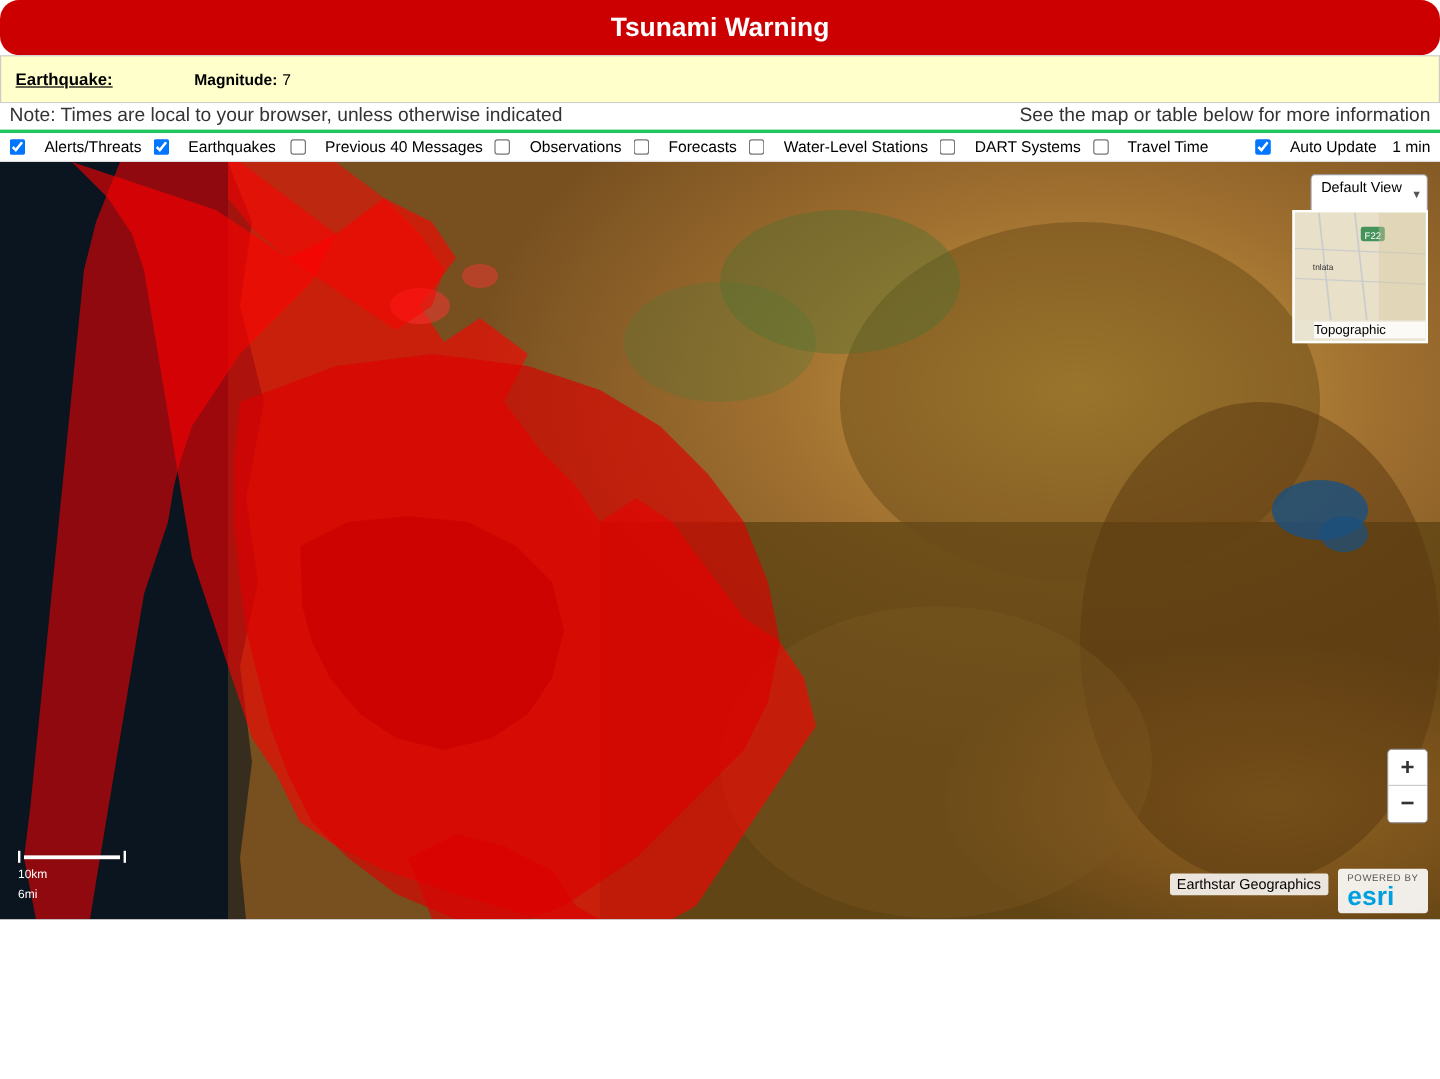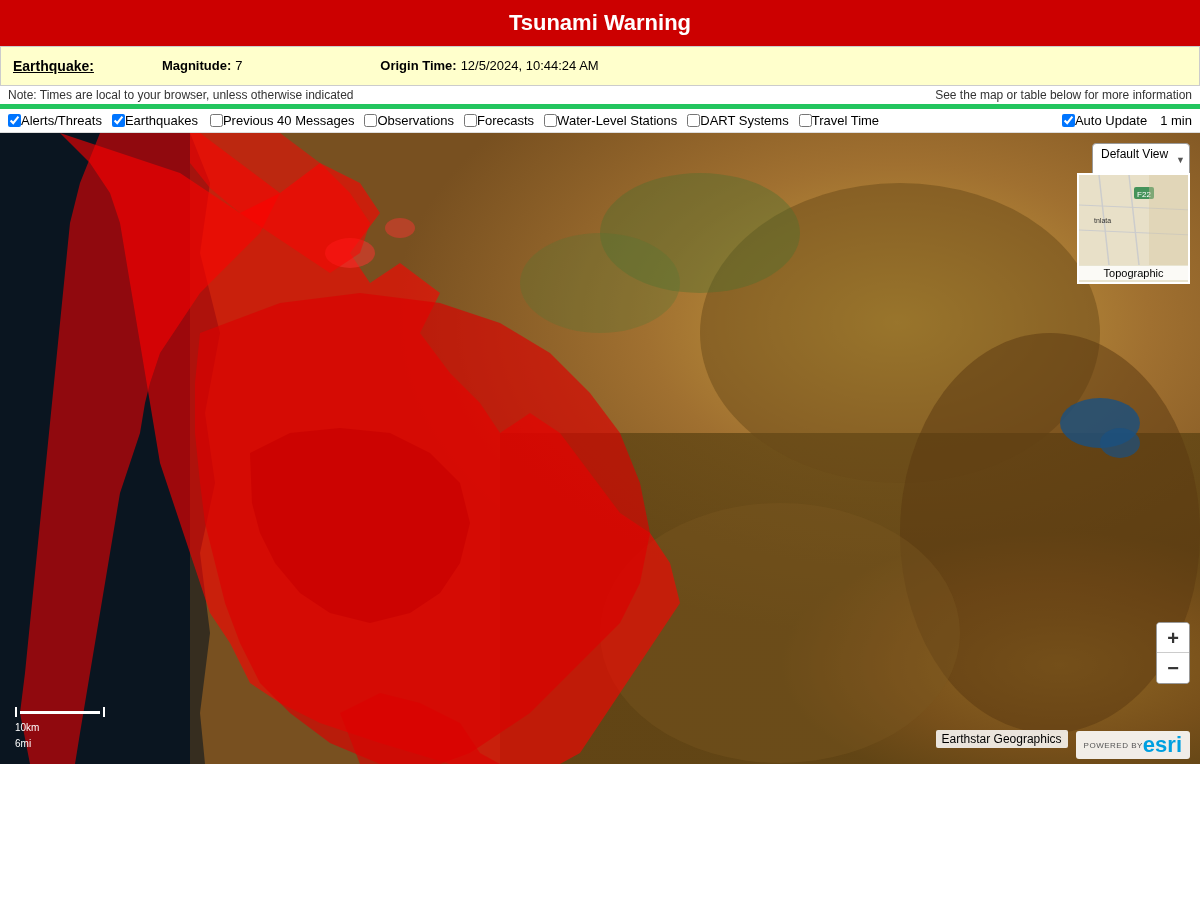--- a/index.html
+++ b/index.html
@@ -5,20 +5,21 @@
     * { margin: 0; padding: 0; box-sizing: border-box; }
     body { width: 1200px; height: 899px; font-family: Arial, sans-serif; font-size: 13px; overflow: hidden; background: #fff; }
 
     #tsunami-warning-header {
       background: #cc0000;
       color: #fff;
       text-align: center;
       padding: 10px;
       font-size: 22px;
       font-weight: bold;
+      border-radius: 16px;
     }
 
     #earthquake-info {
       background: #ffffcc;
       border: 1px solid #ccc;
       padding: 8px 12px;
       line-height: 1.6;
     }
     #earthquake-info .eq-title {
       font-weight: bold;
@@ -33,41 +34,41 @@
     }
     .eq-row {
       display: flex;
       gap: 4px;
     }
     .eq-label { font-weight: bold; }
 
     #note-bar {
       display: flex;
       justify-content: space-between;
-      font-size: 12px;
+      font-size: 16px;
       color: #333;
       padding: 2px 8px;
-      border-bottom: 5px solid #22c55e;
+      border-bottom: 3px solid #22c55e;
       background: #fff;
     }
 
     #checkbox-bar {
       display: flex;
       flex-wrap: wrap;
       align-items: center;
       gap: 2px;
       padding: 4px 8px;
       font-size: 13px;
       background: #fff;
       border-bottom: 1px solid #ddd;
     }
     .cb-item {
       display: flex;
       align-items: center;
-      gap: 0;
+      gap: 16px;
       margin-right: 8px;
     }
     .cb-item input[type="checkbox"] { width: 13px; height: 13px; }
     #auto-update-section {
       margin-left: auto;
       display: flex;
       align-items: center;
       gap: 5px;
     }
 
@@ -156,22 +157,22 @@
       height: 111px;
       border: 2px solid #fff;
       background: #e8e4d0;
       overflow: hidden;
       z-index: 10;
     }
 
     .topo-label {
       position: absolute;
       bottom: 2px;
-      left: 0; right: 0;
-      text-align: center;
+      left: 16px; right: 0;
+      text-align: left;
       font-size: 11px;
       color: #000;
       background: rgba(255,255,255,0.8);
       padding: 1px 0;
     }
 
     
     #zoom-controls {
       position: absolute;
       bottom: 80px;
@@ -227,22 +228,22 @@
       background: rgba(255,255,255,0.85);
       padding: 2px 6px;
       font-size: 12px;
       border-radius: 2px;
     }
     .esri-badge {
       background: rgba(255,255,255,0.9);
       padding: 3px 8px;
       border-radius: 3px;
       display: flex;
-      flex-direction: row;
-      align-items: center;
+      flex-direction: column;
+      align-items: flex-start;
       margin-top: 12px;
     }
     .powered-by-text {
       font-size: 8px;
       color: #555;
       text-transform: uppercase;
       letter-spacing: 0.5px;
     }
     .esri-text {
       font-size: 22px;
@@ -252,30 +253,26 @@
     }
   </style>
 </head>
 <body>
 
 <div id="tsunami-warning-header">
   <span>Tsunami Warning</span>
 </div>
 
 <div id="earthquake-info">
-  <div style="display:flex; gap:8px; align-items:center;">
+  <div style="display:flex; gap:8px; align-items:flex-end;">
     <span class="eq-title">Earthquake:</span>
     <div class="eq-grid">
       <div class="eq-row">
         <span class="eq-label">Magnitude:</span>
         <span>7</span>
-      </div>
-      <div class="eq-row">
-        <span class="eq-label">Origin Time:</span>
-        <span>12/5/2024, 10:44:24 AM</span>
       </div>
       <div></div>
     </div>
   </div>
 </div>
 
 <div id="note-bar">
   <span>Note: Times are local to your browser, unless otherwise indicated</span>
   <span>See the map or table below for more information</span>
 </div>

